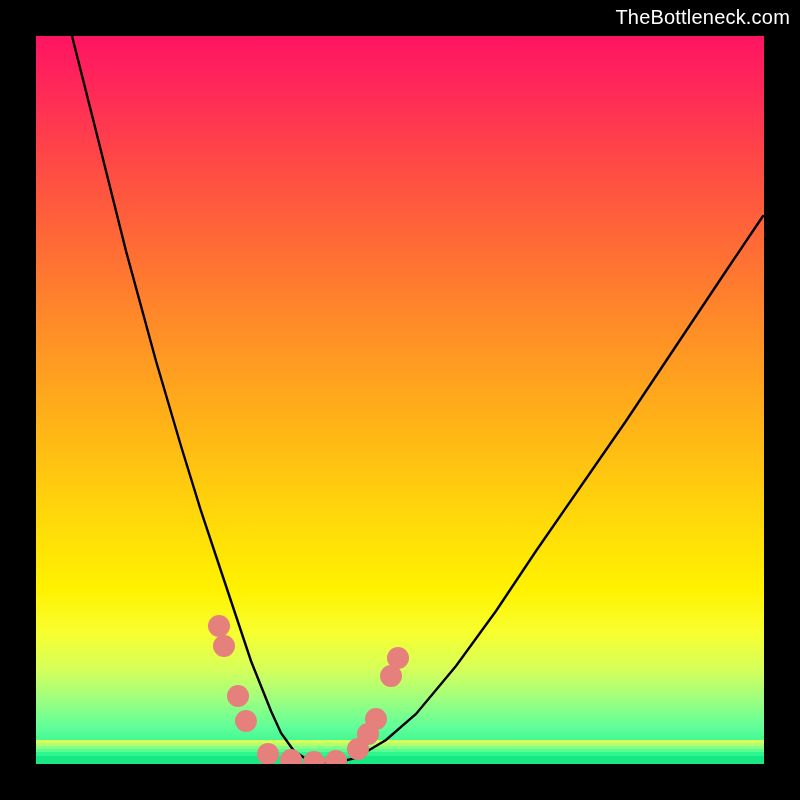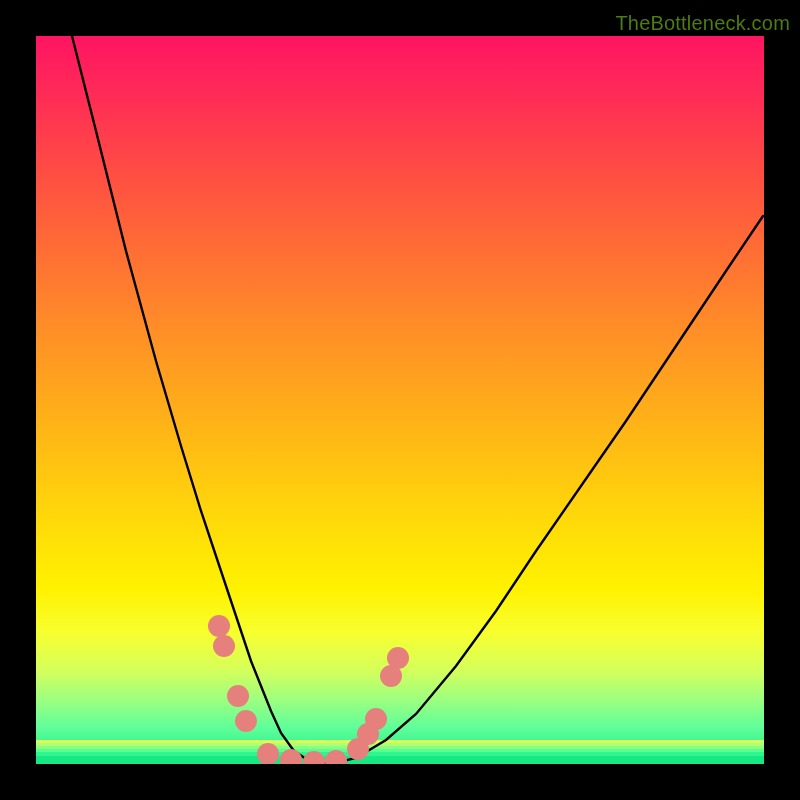--- a/index.html
+++ b/index.html
@@ -40,23 +40,23 @@
       #fff200 76%,
       #f7ff2f 82%,
       #d6ff5a 87%,
       #9fff7e 91%,
       #5fff9a 95%,
       #17e884 100%
     );
   }
   .watermark {
     position: absolute;
-    top: 12px;
+    top: 6px;
     right: 10px;
-    color: #4d7c0f;
+    color: #ffffff;
     font-size: 20px;
     letter-spacing: 0.2px;
     font-weight: 500;
     user-select: none;
   }
   svg.curve {
     position: absolute;
     inset: 0;
   }
 </style>

